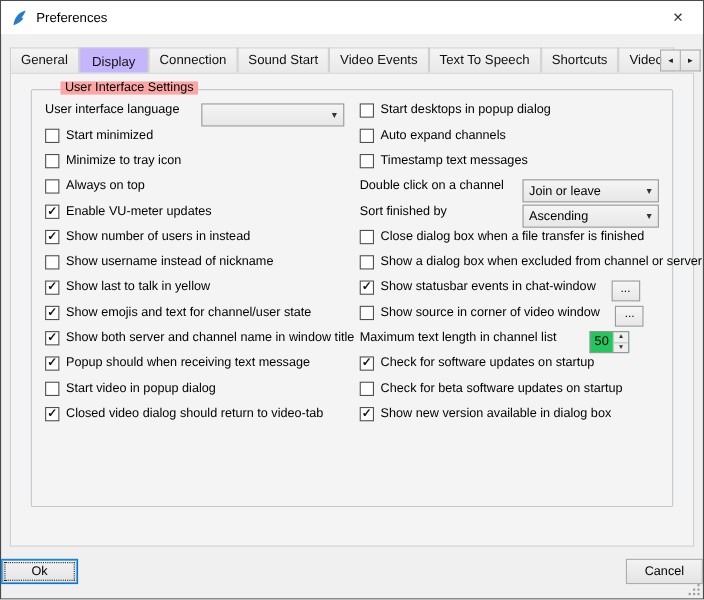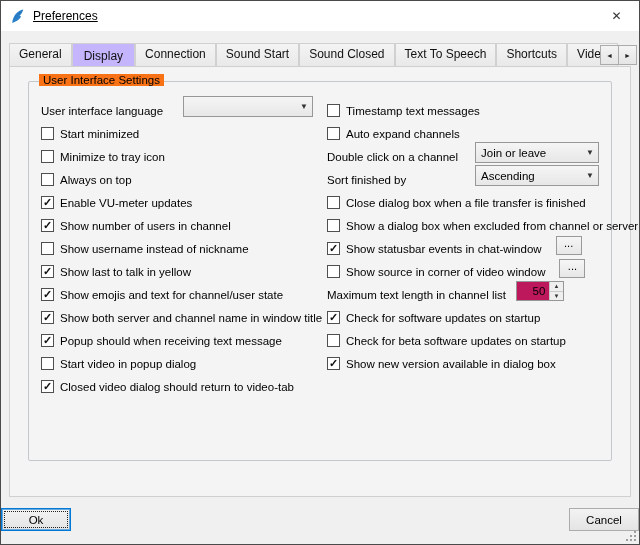--- a/index.html
+++ b/index.html
@@ -4,54 +4,54 @@
 <style>
   html,body { margin:0; padding:0; background:#d8d8d8; font-family:"Liberation Sans", sans-serif; }
   .window {
     width:640px; height:545px; box-sizing:border-box;
     border:1px solid #4a4a4a; background:#f0f0f0;
     display:flex; flex-direction:column; position:relative; overflow:hidden;
   }
   
   .titlebar { height:30px; background:#ffffff; display:flex; align-items:center; flex:none; }
   .title-icon { width:17px; height:17px; margin-left:8px; flex:none; }
-  .title-text { margin-left:7px; font-size:12px; color:#000;text-decoration:underline; }
+  .title-text { margin-left:7px; font-size:12px; color:#000; }
   .close-btn { margin-left:auto; width:45px; height:30px; display:flex; align-items:center; justify-content:center;
                font-size:12px; color:#333; cursor:default; }
   
   .tabbar { display:flex; padding-left:8px; margin-top:12px;
             position:relative; z-index:2; flex:none; white-space:nowrap; overflow:hidden; }
   .tab { padding:3px 9px; border:1px solid #d0d0d0; border-bottom:none;
          background:linear-gradient(#f4f4f4,#e9e9e9); font-size:12px; color:#111; flex:none; }
   .tab.selected { background:#c4b5fd; padding:5px 11px 4px; margin-bottom:-1px; }
   
   .panel { flex:1; margin:0 8px 6px; border:1px solid #d0d0d0; background:#f4f4f4;
            position:relative; z-index:1; box-sizing:border-box; }
   .groupbox { position:relative; margin:14px 18px 0; height:380px; box-sizing:border-box;
               border:1px solid #c3c8cc; border-radius:2px; padding:12px 12px 0; }
-  .group-title { position:absolute; top:-8px; left:10px; background:#f97316; padding:0 4px; font-size:11.5px; color:#000; }
+  .group-title { position:absolute; top:-8px; left:26px; background:#fca5a5; padding:0 4px; font-size:11.5px; color:#000; }
   .cols { display:grid; grid-template-columns:1fr 1fr; column-gap:14px; }
   .col { min-width:0; }
   
-  .row { display:flex; align-items:flex-end; height:23px; gap:6px; }
+  .row { display:flex; align-items:flex-start; height:23px; gap:6px; }
   .lbl { font-size:11.5px; color:#000; white-space:nowrap; }
   .cb { width:13px; height:13px; box-sizing:border-box; border:1px solid #4f4f4f; background:#fff;
         display:inline-flex; align-items:center; justify-content:center;
         font-size:11px; font-weight:700; line-height:1; color:#111; flex:none; }
   .combo { height:21px; box-sizing:border-box; border:1px solid #979797;
            background:linear-gradient(#f5f5f5,#e7e7e7); display:inline-flex; align-items:center; margin-left:auto; flex:none; }
   .col-left .combo { width:130px; }
   .col-right .combo { width:124px; }
   .combo-text { padding-left:5px; font-size:11.5px; color:#000; flex:1; overflow:hidden; white-space:nowrap; }
   .combo-arrow { width:16px; text-align:center; font-size:8px; color:#333; flex:none; }
   .dots { width:26px; height:19px; box-sizing:border-box; border:1px solid #9a9a9a;
           background:linear-gradient(#f6f6f6,#e7e7e7); font-size:11px; line-height:1;
           font-family:inherit; margin-left:8px; flex:none; padding:0 0 4px; }
   .spinbox { display:inline-flex; height:20px; box-sizing:border-box; border:1px solid #979797;
-             background:#be185d; margin-left:4px; flex:none;padding-left:12px; }
+             background:#22c55e; margin-left:24px; flex:none; }
   .spin-val { width:20px; display:flex; align-items:center; justify-content:center; font-size:11.5px; }
   .spin-arrows { display:flex; flex-direction:column; width:13px; border-left:1px solid #c9c9c9; }
   .spin-up,.spin-dn { flex:1; display:flex; align-items:center; justify-content:center;
                       font-size:6px; line-height:1; color:#333; background:#efefef; }
   .spin-up { border-bottom:1px solid #c9c9c9; }
   
   .button-row { flex:none; display:flex; justify-content:space-between; gap:14px; padding:5px 0 13px; }
   .btn { width:70px; height:23px; box-sizing:border-box; font-size:11.5px; font-family:inherit; color:#000;
          background:linear-gradient(#f3f3f3,#e4e4e4); border:1px solid #acacac; }
   .btn.default { border:1px solid #0078d7; box-shadow:inset 0 0 0 1px #66a7dc;
@@ -72,21 +72,21 @@
     <span class="close-btn">
       <span>✕</span>
     </span>
   </div>
 
   <div class="tabbar">
       <div class="tab">General</div>
       <div class="tab selected">Display</div>
       <div class="tab">Connection</div>
       <div class="tab">Sound Start</div>
-      <div class="tab">Sound Closed</div>
+      <div class="tab">Video Events</div>
       <div class="tab">Text To Speech</div>
       <div class="tab">Shortcuts</div>
       <div class="tab">Video</div>
     </div>
   <div class="tab-scroll-holder" style="position:absolute; right:2px; top:44px; z-index:3; display:flex;">
     <span class="sbtn" style="width:17px;height:18px;border:1px solid #ababab;background:linear-gradient(#f4f4f4,#e5e5e5);display:flex;align-items:center;justify-content:center;font-size:7px;color:#222;">
       <span>◄</span>
     </span>
     <span class="sbtn" style="width:17px;height:18px;border:1px solid #ababab;border-left:none;background:linear-gradient(#f4f4f4,#e5e5e5);display:flex;align-items:center;justify-content:center;font-size:7px;color:#222;">
       <span>►</span>
@@ -116,21 +116,21 @@
             <div class="row">
               <span class="cb"></span>
               <span class="lbl">Always on top</span>
             </div>
             <div class="row">
               <span class="cb checked">✓</span>
               <span class="lbl">Enable VU-meter updates</span>
             </div>
             <div class="row">
               <span class="cb checked">✓</span>
-              <span class="lbl">Show number of users in channel</span>
+              <span class="lbl">Show number of users in instead</span>
             </div>
             <div class="row">
               <span class="cb"></span>
               <span class="lbl">Show username instead of nickname</span>
             </div>
             <div class="row">
               <span class="cb checked">✓</span>
               <span class="lbl">Show last to talk in yellow</span>
             </div>
             <div class="row">
@@ -150,25 +150,29 @@
               <span class="lbl">Start video in popup dialog</span>
             </div>
             <div class="row">
               <span class="cb checked">✓</span>
               <span class="lbl">Closed video dialog should return to video-tab</span>
             </div>
           </div>
         <div class="col col-right">
             <div class="row">
               <span class="cb"></span>
+              <span class="lbl">Start desktops in popup dialog</span>
+            </div>
+            <div class="row">
+              <span class="cb"></span>
+              <span class="lbl">Auto expand channels</span>
+            </div>
+            <div class="row">
+              <span class="cb"></span>
               <span class="lbl">Timestamp text messages</span>
-            </div>
-            <div class="row">
-              <span class="cb"></span>
-              <span class="lbl">Auto expand channels</span>
             </div>
             <div class="row">
               <span class="lbl">Double click on a channel</span>
               <span class="combo">
                 <span class="combo-text">Join or leave</span>
                 <span class="combo-arrow">▼</span>
               </span>
             </div>
             <div class="row">
               <span class="lbl">Sort finished by</span>

